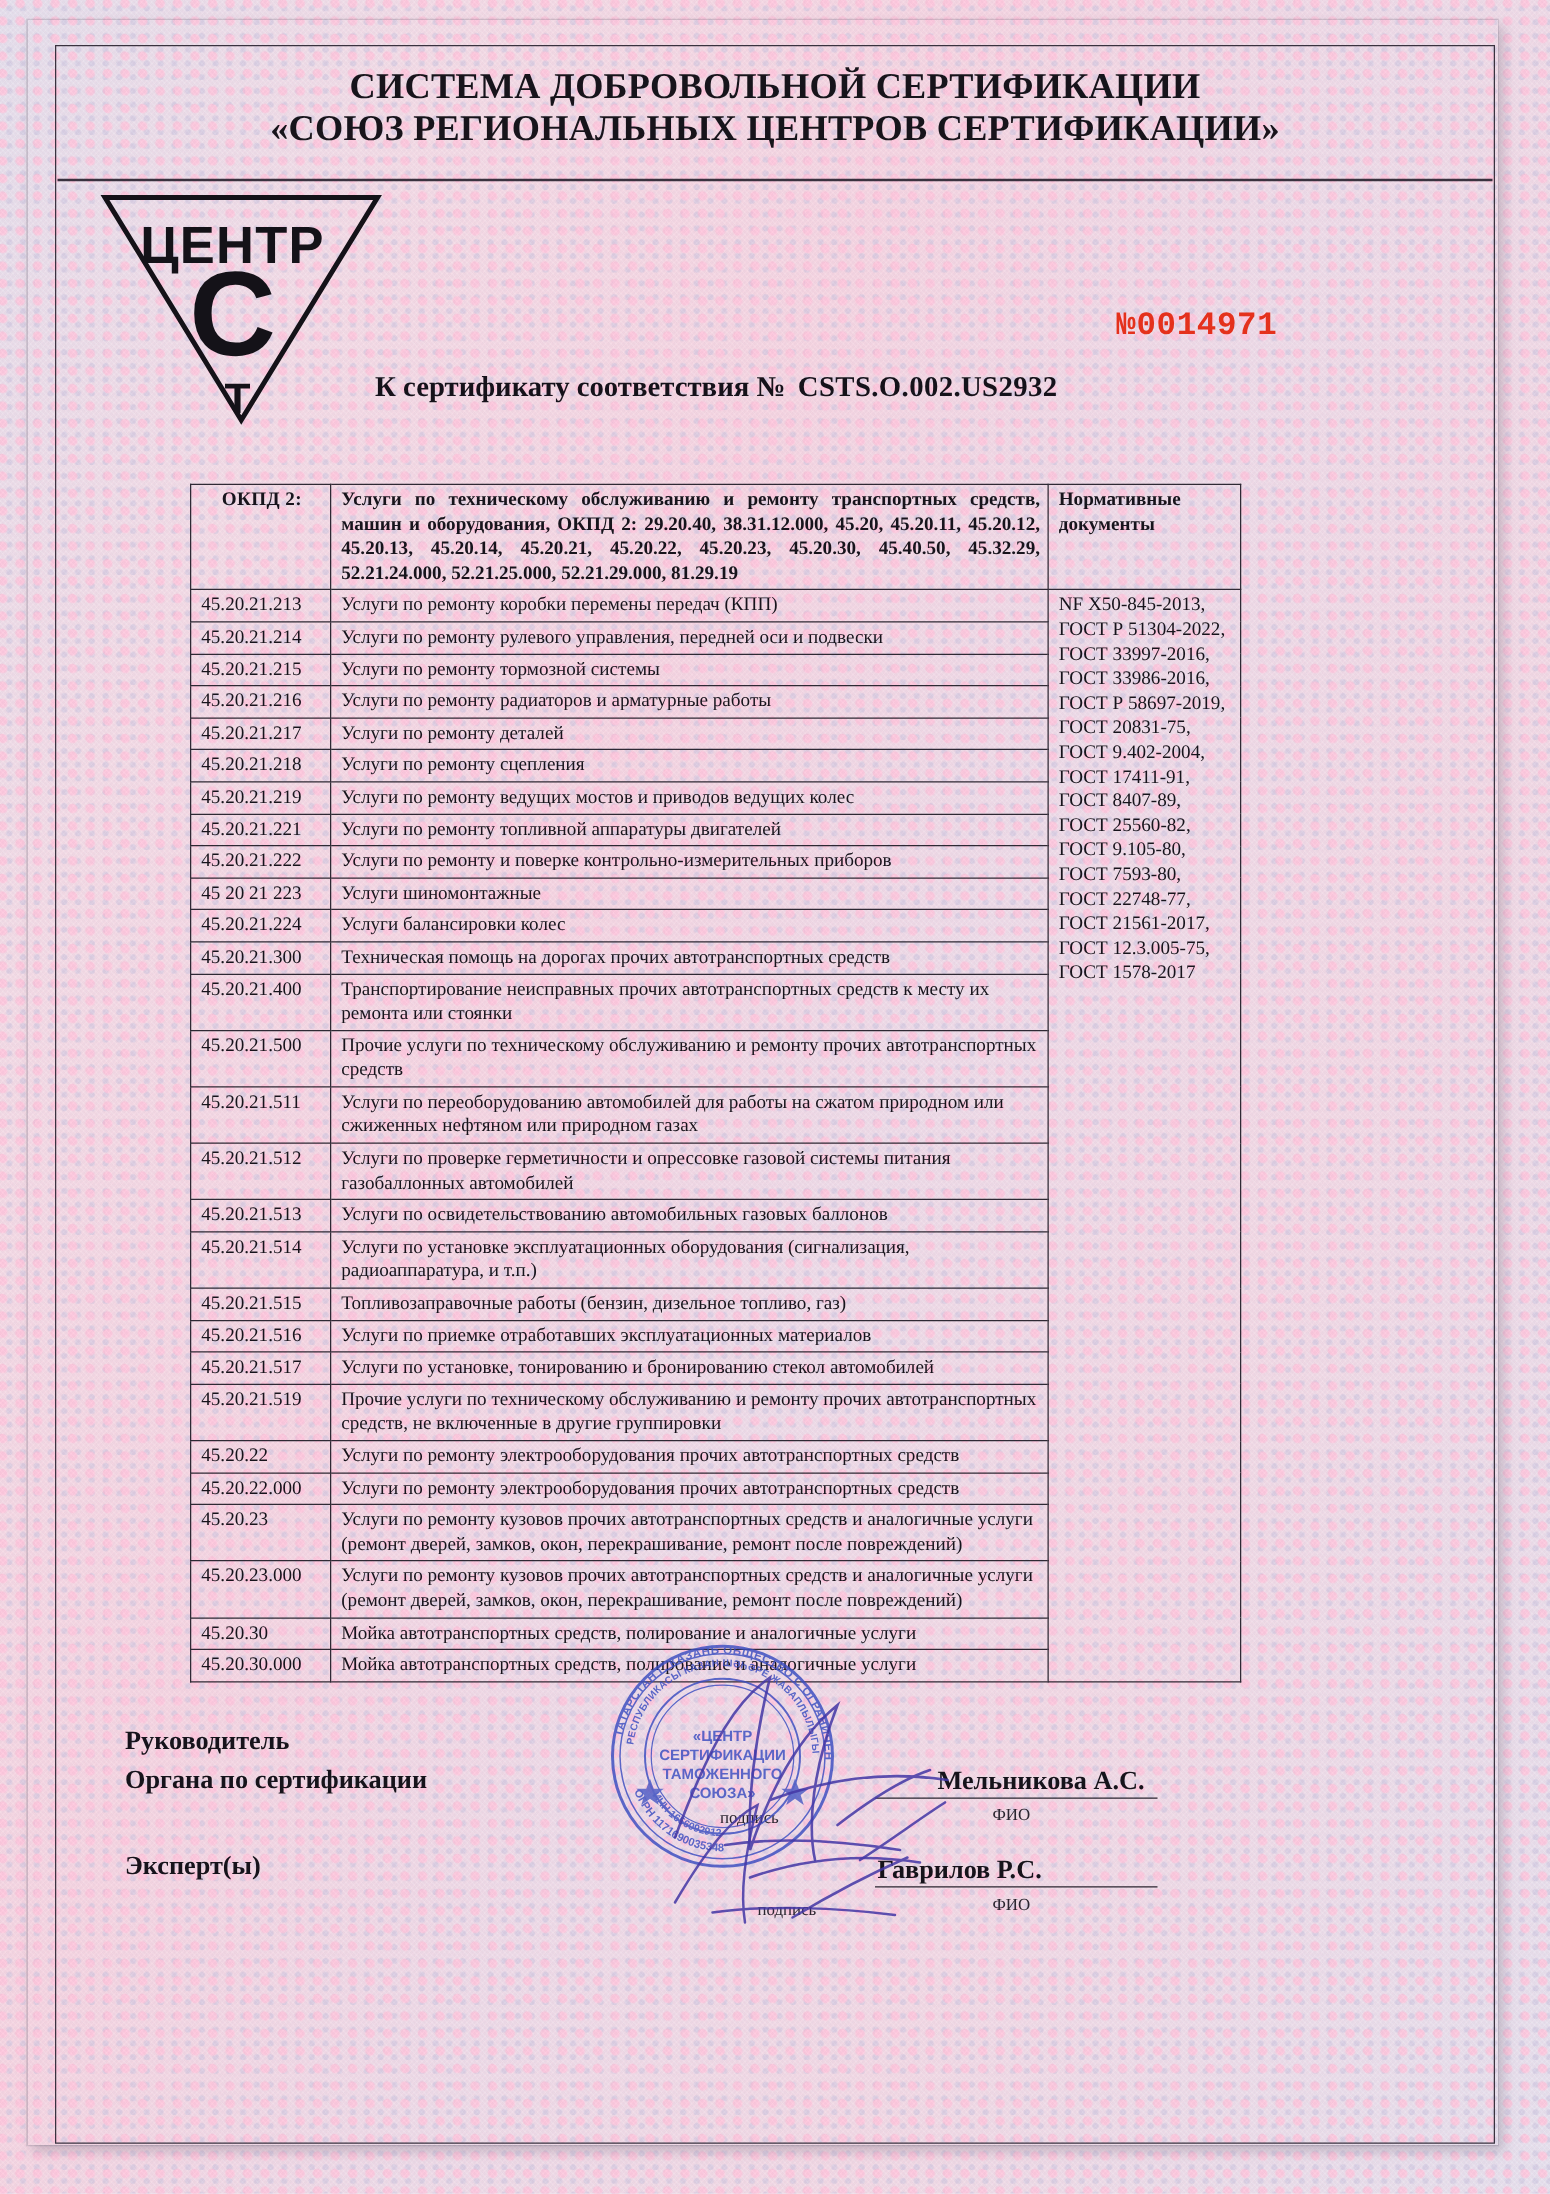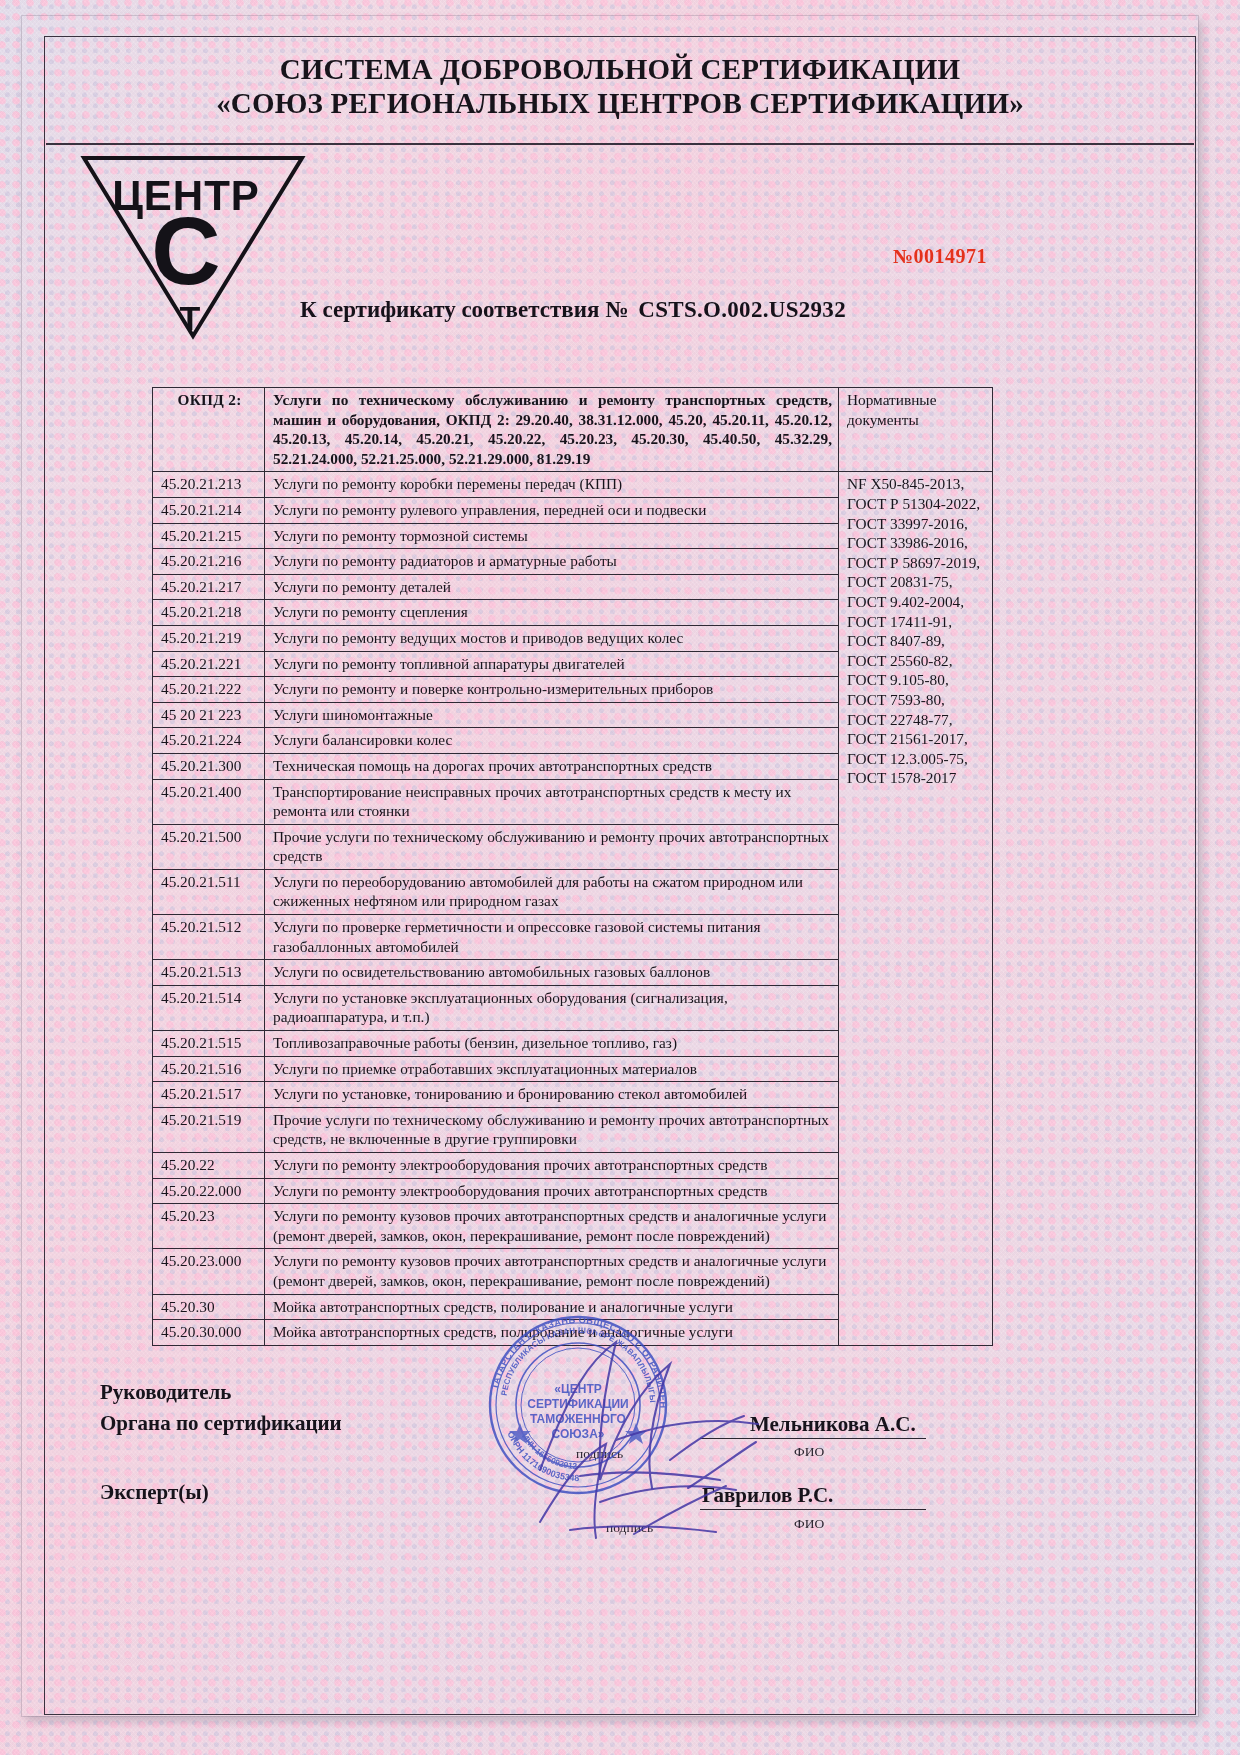--- a/index.html
+++ b/index.html
@@ -49,21 +49,21 @@
   .logo svg{display:block;}
 
   
   .app-title{
     position:absolute;left:390px;top:176px;
     font-family:"Liberation Sans", sans-serif;
     font-weight:bold;font-size:57px;letter-spacing:1px;color:#141218;
   }
   .blank-no{
     position:absolute;left:893px;top:245px;
-    font-family:Liberation Serif, serif;font-size:20px;font-weight:bold;
+    font-family:Liberation Mono, monospace;font-size:26px;font-weight:bold;
     color:#e8321c;letter-spacing:.5px;
   }
   .cert-line{
     position:absolute;left:300px;top:297px;
     font-size:23px;font-weight:bold;color:#15121a;white-space:nowrap;
   }
   .cert-line .num{font-weight:bold;letter-spacing:.3px;margin-left:10px;}
 
   
   .tbl-wrap{position:absolute;left:152px;top:387px;width:840px;}
@@ -81,21 +81,21 @@
 
   th.h-code{
     font-weight:bold;font-size:18px;text-align:center;vertical-align:middle;
     letter-spacing:.3px;padding-top:8px;
   }
   th.h-desc{
     font-weight:bold;font-size:15.6px;line-height:21px;text-align:justify;
     text-align-last:left;padding:7px 8px 7px 10px;
   }
   th.h-norm{
-    font-weight:normal;font-size:16.2px;line-height:22px;text-align:left;
+    font-weight:bold;font-size:16.2px;line-height:22px;text-align:left;
     vertical-align:top;padding:8px 6px 6px 9px;margin-left:36px;
   }
   td.code{font-size:15.5px;text-align:left;padding-left:9px;white-space:nowrap;}
   td.desc{font-size:15.3px;}
   td.norm{
     font-size:16.3px;line-height:26.5px;vertical-align:top;
     padding:6px 5px 6px 9px;
   }
 
   

